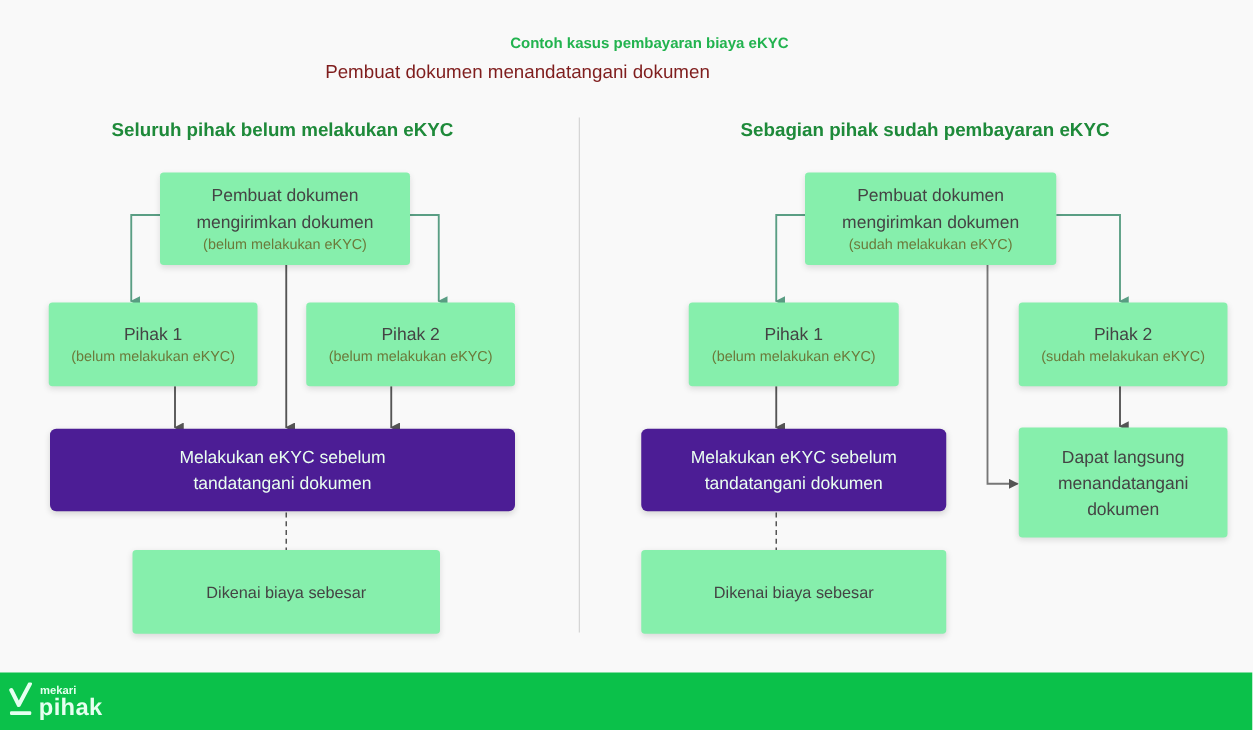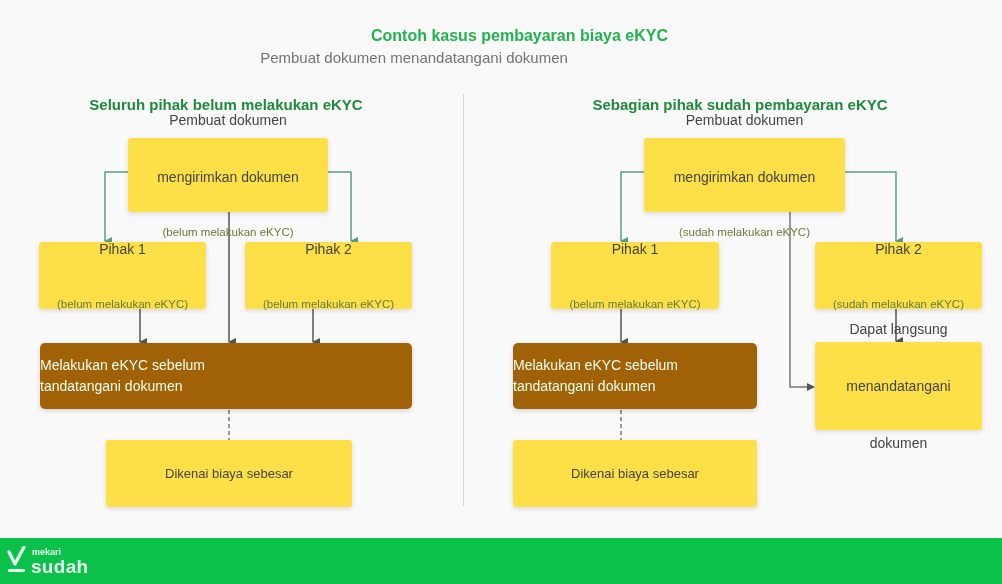--- a/index.html
+++ b/index.html
@@ -1,26 +1,26 @@
 <!DOCTYPE html>
 <html><head>
   <meta charset="utf-8">
   <style>
     * { box-sizing: border-box; margin: 0; padding: 0; }
     html, body { width: 1002px; height: 584px; overflow: hidden; }
     body { background: #f9f9f9; font-family: "Liberation Sans", "DejaVu Sans", sans-serif; position: relative; color: #444; }
     .abs { position: absolute; }
-    .title { left: 0; width: 1002px; top: 27px; text-align: center; color: #22b34f; font-weight: bold; font-size: 16px; padding-left: 37px; }
-    .subtitle { left: 0; width: 828px; top: 49px; text-align: center; color: #737373; font-size: 15px; }
+    .title { left: 0; width: 1002px; top: 27px; text-align: center; color: #22b34f; font-weight: bold; font-size: 12px; padding-left: 37px; }
+    .subtitle { left: 0; width: 828px; top: 49px; text-align: center; color: #7f1d1d; font-size: 15px; }
     .section-title { font-weight: bold; font-size: 15px; color: #1e8a3a; text-align: center; }
     .divider { left: 463px; top: 94px; width: 1px; height: 412px; background: #d6d6d6; }
-    .box { background: #fde047; border-radius: 3px; box-shadow: 0 2px 5px rgba(0,0,0,0.12); display: flex; flex-direction: column; align-items: center; justify-content: center; text-align: center; gap: 36px; }
+    .box { background: #86efac; border-radius: 3px; box-shadow: 0 2px 5px rgba(0,0,0,0.12); display: flex; flex-direction: column; align-items: center; justify-content: center; text-align: center; }
     .box .main { font-size: 14px; color: #444; line-height: 21px; }
     .box .sub { font-size: 11.5px; color: #6b7a3a; line-height: 16px; }
-    .green { background: #a16207; border-radius: 5px; box-shadow: 0 2px 5px rgba(0,0,0,0.15); color: #eafff0; font-size: 14px; line-height: 21px; display: flex; align-items: flex-start; justify-content: center; text-align: center; }
+    .green { background: #4c1d95; border-radius: 5px; box-shadow: 0 2px 5px rgba(0,0,0,0.15); color: #eafff0; font-size: 14px; line-height: 21px; display: flex; align-items: center; justify-content: center; text-align: center; }
     .cost { font-size: 13px; color: #444; line-height: 21px; }
     .cost b { color: #333; }
     .footer { left: 0; top: 538px; width: 1002px; height: 46px; background: #0bc14a; }
     .logo-mekari { left: 32px; top: 547px; font-size: 9px; color: #e6fff0; font-weight: bold; }
     .logo-sign { left: 31px; top: 556px; font-size: 19px; color: #e6fff0; font-weight: bold; letter-spacing: 0.3px; }
     svg.lines { position: absolute; left: 0; top: 0; }
   </style>
 </head>
 <body>
 
@@ -116,13 +116,13 @@
 <div class="abs box" style="left:513px;top:440px;width:244px;height:67px;">
   <div class="cost">Dikenai biaya sebesar</div>
 </div>
 
 <div class="abs footer"></div>
 <svg class="abs" style="left:7px;top:546px;" width="20" height="30">
   <path d="M2,6 L8,18 L17,1" fill="none" stroke="#e6fff0" stroke-width="3.2" stroke-linecap="round" stroke-linejoin="round"></path>
   <rect x="1" y="23" width="17" height="3" rx="1" fill="#e6fff0"></rect>
 </svg>
 <div class="abs logo-mekari">mekari</div>
-<div class="abs logo-sign">sudah</div>
+<div class="abs logo-sign">pihak</div>
 
 </body></html>

